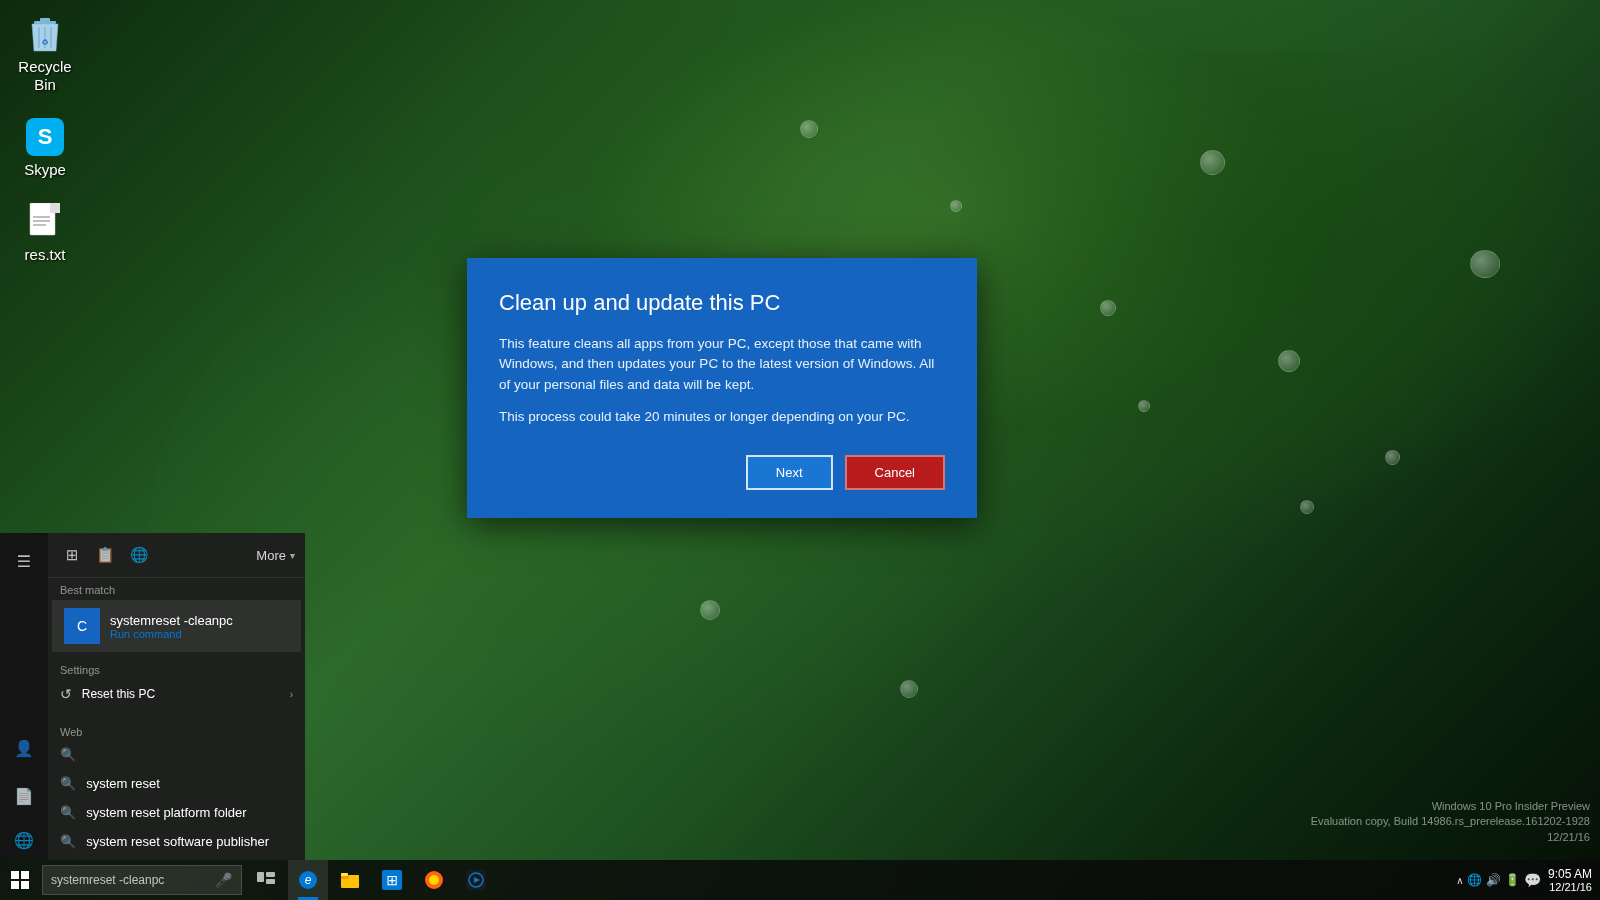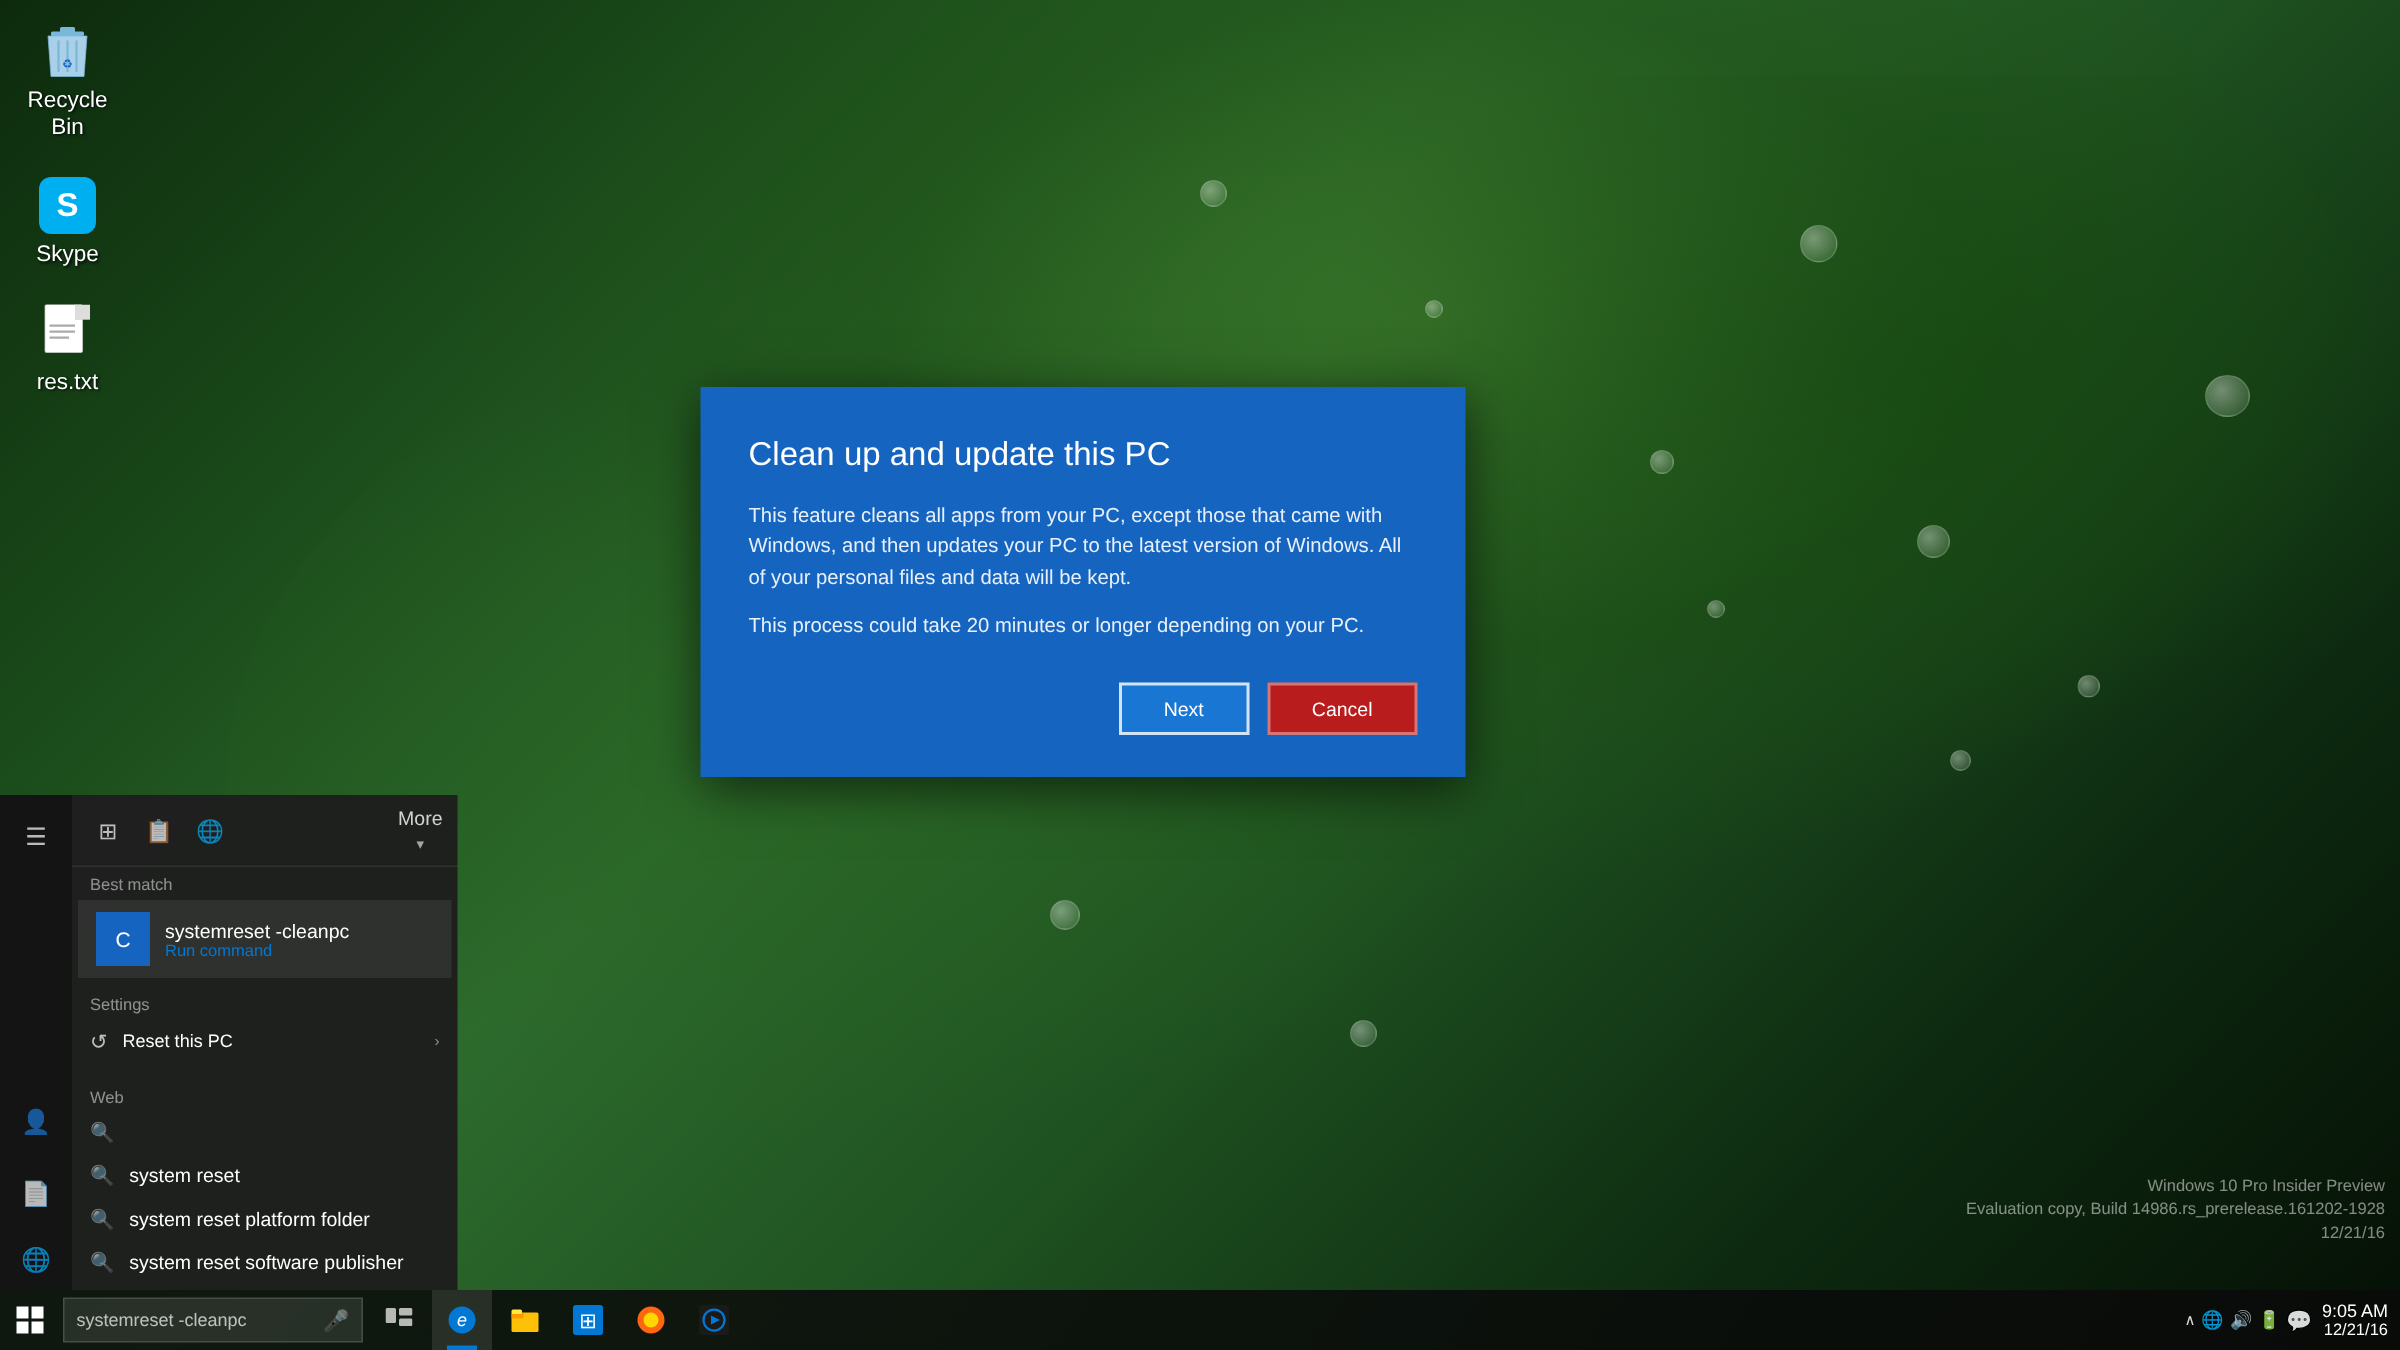--- a/index.html
+++ b/index.html
@@ -164,21 +164,21 @@
     .tray-clock .time {
       font-size: 12px;
     }
 
     .tray-clock .date {
       font-size: 11px;
     }
 
     .watermark {
       position: absolute;
-      bottom: 70px;
+      bottom: 55px;
       right: 10px;
       color: rgba(255,255,255,0.5);
       font-size: 11px;
       text-align: right;
       line-height: 1.4;
     }
 
     
     .start-menu {
       position: absolute;
@@ -235,21 +235,20 @@
       font-size: 15px;
       cursor: pointer;
     }
 
     .start-more {
       margin-left: auto;
       display: flex;
       align-items: center;
       gap: 4px;
       cursor: pointer;
-      flex-direction: column;
     }
 
     .start-more-label {
       color: rgba(255,255,255,0.8);
       font-size: 13px;
     }
 
     .start-more-chevron {
       color: rgba(255,255,255,0.6);
       font-size: 10px;

